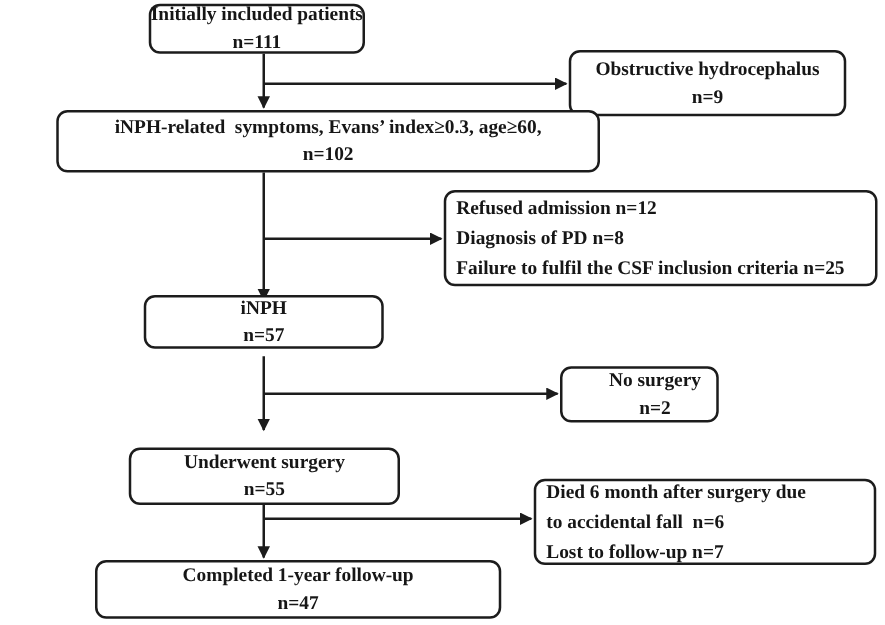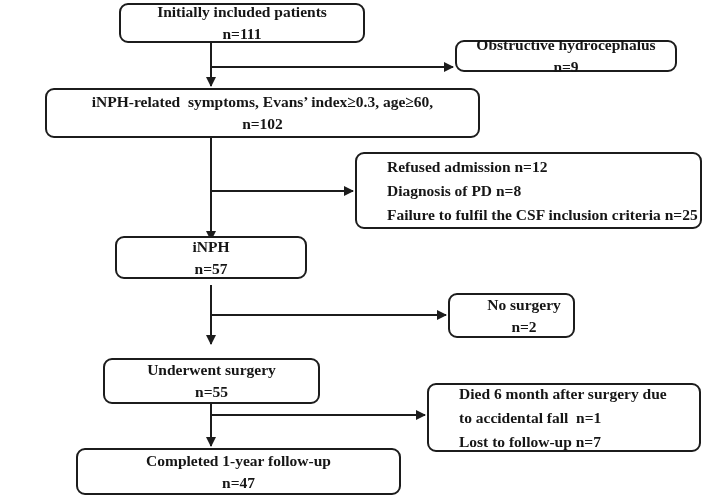--- a/index.html
+++ b/index.html
@@ -8,25 +8,25 @@
     font-family:"Liberation Serif","DejaVu Serif",serif;
     color:#161616;overflow:hidden;
   }
   .connectors{position:absolute;left:0;top:0;width:708px;height:500px;}
   .node{
     position:absolute;box-sizing:border-box;background:#ffffff;
     border:2px solid #1c1c1c;border-radius:9px;
     display:flex;flex-direction:column;justify-content:center;align-items:center;
     font-size:15.5px;font-weight:700;line-height:22px;text-align:center;
   }
-  .node.left{align-items:flex-start;text-align:left;padding-left:30px;padding-right:4px;line-height:24px;}
+  .node.left{align-items:flex-start;text-align:left;padding-left:8px;padding-right:4px;line-height:24px;}
   .line{white-space:pre;display:block;}
   
-  #n-initial     {left:119px;top:3px;  width:246px;height:40px;}
-  #n-obstructive {left:455px;top:40px; width:222px;height:32px;}
+  #n-initial     {left:119px;top:3px;  width:173px;height:40px;}
+  #n-obstructive {left:455px;top:40px; width:222px;height:53px;}
   #n-inph-rel    {left:5px;  top:88px; width:435px;height:50px;margin-left:40px;}
   #n-excl1       {left:355px;top:152px;width:347px;height:77px;}
   #n-inph        {left:115px;top:236px;width:192px;height:43px;font-family:Liberation Serif, serif;}
   #n-nosurg      {left:448px;top:293px;width:127px;height:45px;padding-left:25px;}
   #n-surgery     {left:103px;top:358px;width:217px;height:46px;}
   #n-excl2       {left:427px;top:383px;width:274px;height:69px;}
   #n-completed   {left:76px; top:448px;width:325px;height:47px;}
 </style>
 </head>
 <body>
@@ -82,21 +82,21 @@
     <span class="line">n=2</span>
   </div>
 
   <div class="node" id="n-surgery">
     <span class="line">Underwent surgery</span>
     <span class="line">n=55</span>
   </div>
 
   <div class="node left" id="n-excl2">
     <span class="line">Died 6 month after surgery due</span>
-    <span class="line">to accidental fall  n=1</span>
+    <span class="line">to accidental fall  n=6</span>
     <span class="line">Lost to follow-up n=7</span>
   </div>
 
   <div class="node" id="n-completed">
     <span class="line">Completed 1-year follow-up</span>
     <span class="line">n=47</span>
   </div>
 
 </div>
 

